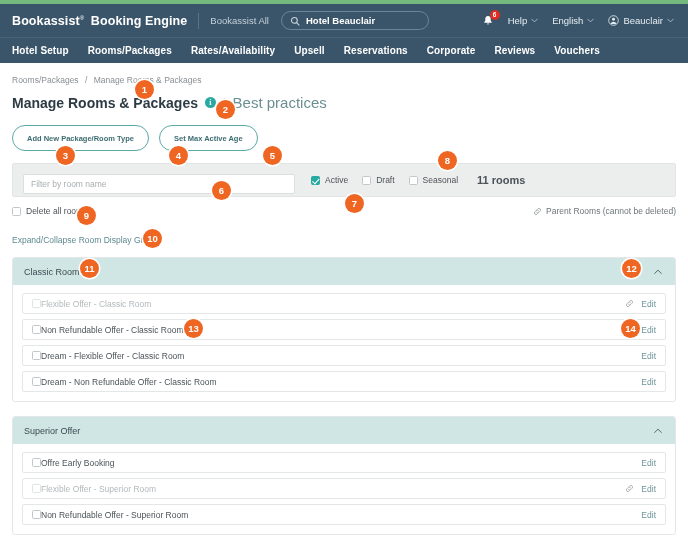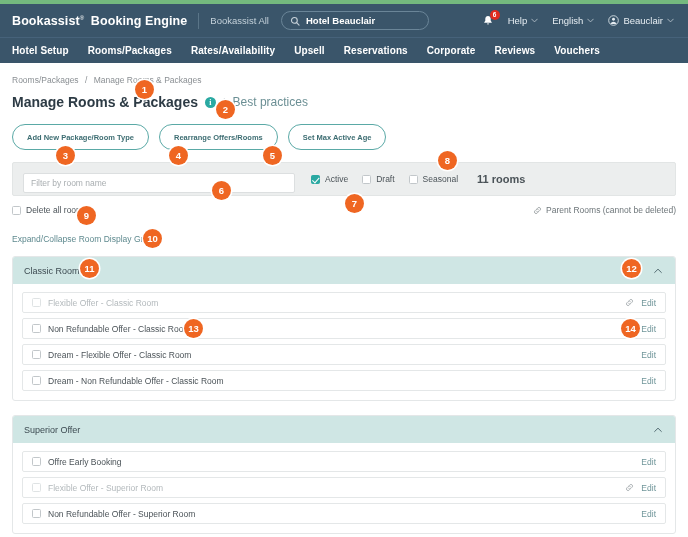--- a/index.html
+++ b/index.html
@@ -55,21 +55,21 @@
   .breadcrumb .sep { margin: 0 4px; }
 
   .title-row { display: flex; align-items: center; gap: 7px; margin-bottom: 14px; }
   .page-title { font-size: 14px; font-weight: 700; color: #2d3b45; }
   .info-ic {
     width: 11px; height: 11px; border-radius: 50%; background: #2aa9a2; color: #fff;
     font-size: 8px; font-weight: 700; display: flex; align-items: center; justify-content: center;
     font-family: "Liberation Serif", serif;
   }
   .vsep { color: #b9c0c5; font-size: 10px; }
-  .bestp { font-size: 12px; color: #6b8f94; text-align: right; }
+  .bestp { font-size: 15px; color: #6b8f94; text-align: right; }
 
   .btn-row { display: flex; gap: 10px; margin-bottom: 12px; }
   .pill-btn {
     border: 1px solid #5aa9a6; border-radius: 13px; height: 20px;
     display: flex; align-items: center; justify-content: center;
     font-size: 7.5px; font-weight: 700; color: #3d6d72; background: #fff;
     padding: 12px 14px; white-space: nowrap;
   }
 
   .filterbar {
@@ -106,21 +106,21 @@
     padding: 0 11px;
   }
   .group-title { font-size: 9px; color: #3c4a51; }
   .chev { margin-left: auto; width: 12px; height: 12px; }
   .group-body { padding: 8px 9px 9px 9px; }
   .offer-row {
     border: 1px solid #e4e7e8; border-radius: 2px; height: 21px; margin-bottom: 5px;
     display: flex; align-items: center; padding: 0 9px; background: #fff;
   }
   .offer-row:last-child { margin-bottom: 0; }
-  .offer-label { font-size: 8.5px; color: #4b5358; margin-left: 7px; white-space: nowrap; }
+  .offer-label { font-size: 8.5px; color: #4b5358; white-space: nowrap; }
   .offer-row.muted .offer-label { color: #b3b9bc; }
   .offer-row.muted .box { border-color: #dfe3e4; }
   .row-right { margin-left: auto; display: flex; align-items: center; gap: 7px; }
   .edit-link { font-size: 8.5px; color: #6f9599; }
   .link-ic { width: 9px; height: 9px; opacity: .7; }
 
   
   .anno {
     position: absolute; width: 19px; height: 19px; border-radius: 50%;
     background: #ef6622; color: #fff; font-size: 9.5px; font-weight: 700;
@@ -210,21 +210,20 @@
 
     <div class="title-row">
       <div class="page-title">Manage Rooms &amp; Packages</div>
       <div class="info-ic">i</div>
       <div class="vsep">|</div>
       <div class="bestp">Best practices</div>
     </div>
 
     <div class="btn-row">
       <div class="pill-btn">Add New Package/Room Type</div>
-      <div class="pill-btn">Rearrange Offers/Rooms</div>
       <div class="pill-btn">Set Max Active Age</div>
     </div>
 
     <div class="filterbar">
       <div class="filter-input">Filter by room name</div>
       <div class="chk-group">
         <div class="chk">
           <span class="box on"></span>
           <span>Active</span>
         </div>

